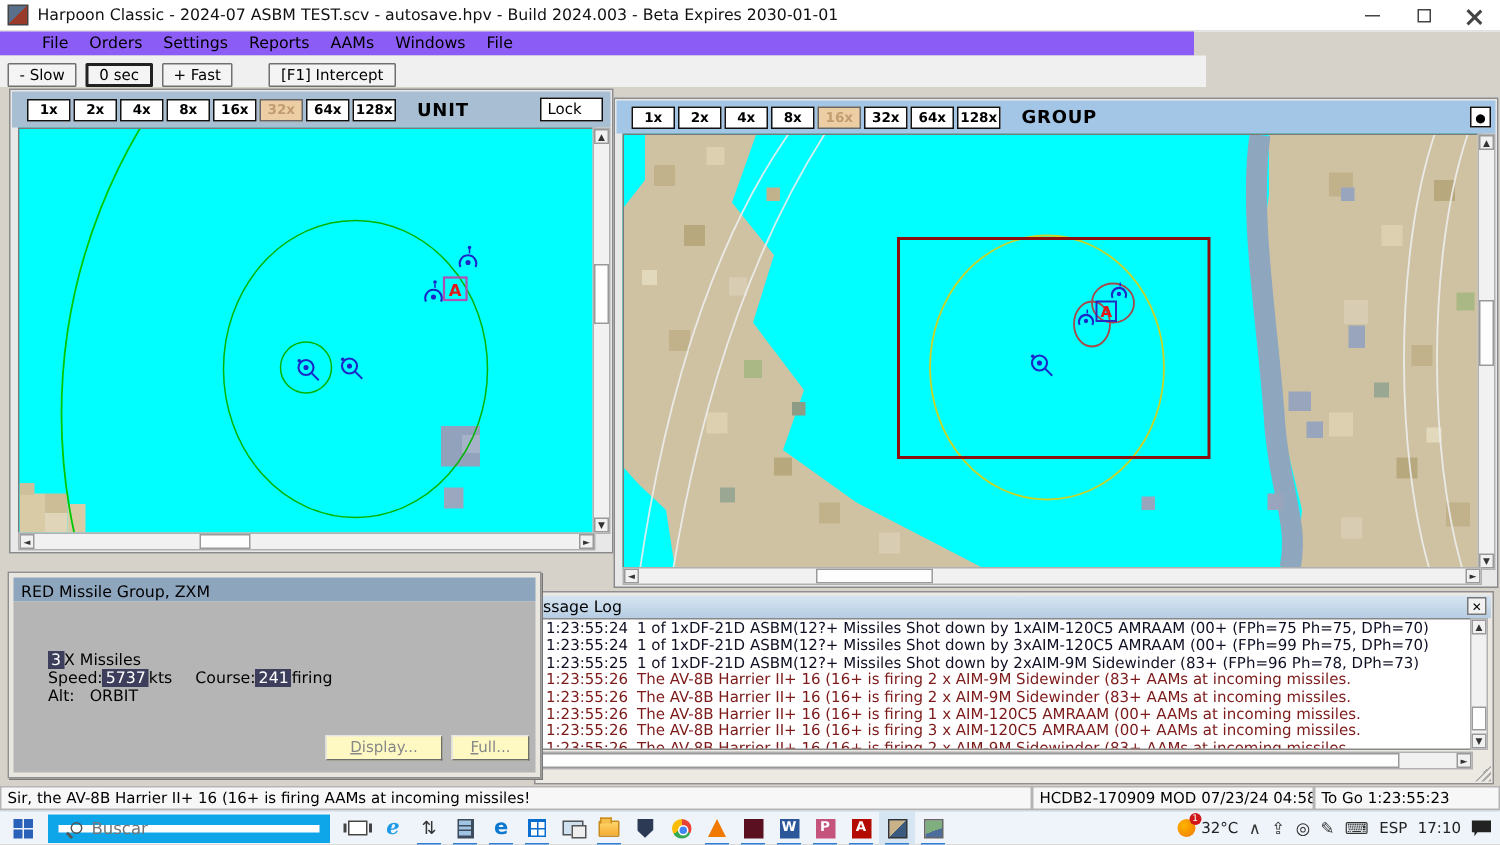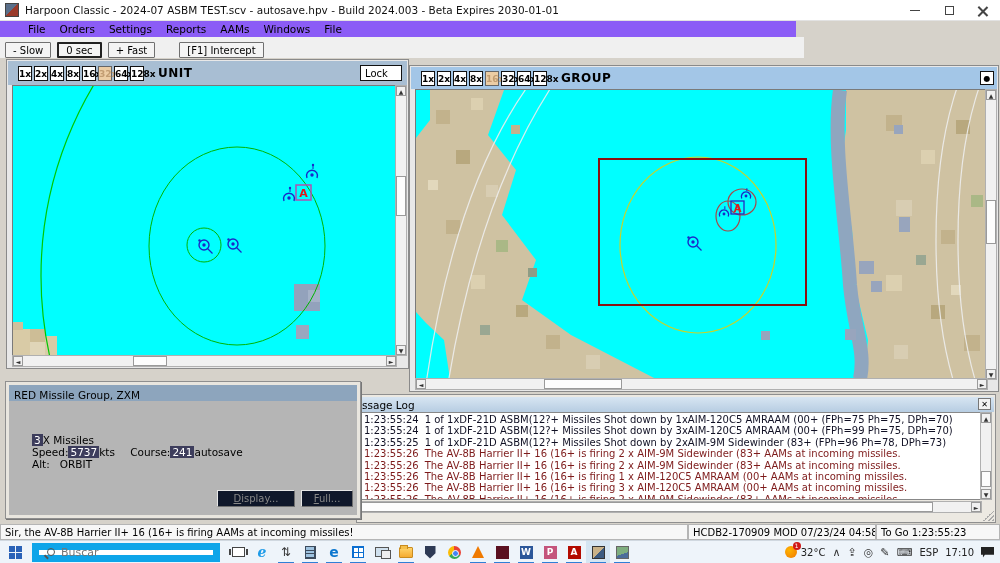--- a/index.html
+++ b/index.html
@@ -21,34 +21,34 @@
 
   .menubar{left:0;top:21px;width:796px;height:16px;background:#8b5cf6;display:flex;align-items:center;padding-left:28px;gap:14px;font-size:10.5px}
   .menu-item{cursor:default}
 
   .toolbar{left:0;top:37px;width:804px;height:21px;background:#f0f0f0;display:flex;align-items:flex-end;gap:6px;padding-left:5px}
   .tbtn{height:16px;padding:0 7px;background:#f4f4f4;border:1px solid #707070;font-size:10px;display:flex;align-items:center;border-radius:1px}
   .tbtn.default{border:2px solid #222}
 
   
   .panel-title{display:flex;align-items:center;gap:2px;padding-left:10px}
-  .zbtn{display:inline-block;width:14px;height:15px;background:#fff;border:1px solid #111;font-size:9px;font-weight:bold;text-align:center;line-height:14px}
+  .zbtn{display:inline-block;width:29px;height:15px;background:#fff;border:1px solid #111;font-size:9px;font-weight:bold;text-align:center;line-height:14px}
   .zbtn.active{background:#eccda4;color:#c29d72;border-color:#666}
   .pl{font-weight:bold;font-size:12px;margin-left:12px;letter-spacing:.5px}
   .sb{background:#f1f1f1;border:1px solid #b0b0b0}
   .sb-btn{position:absolute;background:#f1f1f1;border:1px solid #9a9a9a;font-size:6px;color:#333;display:flex;align-items:center;justify-content:center}
   .sb-thumb{position:absolute;background:#fdfdfd;border:1px solid #9a9a9a}
   .map-frame{border:1px solid #7a7a7a;background:#00ffff}
 
   
   .info-win{left:5px;top:381px;width:356px;height:138px;background:#e9e6df;border:1px solid #8f8f8f;box-shadow:1px 1px 0 #777;z-index:30}
   .info-title{position:absolute;left:3px;top:3px;right:3px;height:16px;background:#8da5bd;display:flex;align-items:flex-end;padding-left:5px;font-size:10.5px;color:#000}
   .info-body{position:absolute;left:3px;top:19px;right:3px;bottom:3px;background:#b5b5b5;font-size:10.5px}
   .chip{background:#3d3d5c;color:#fff;padding:0 2px}
-  .ibtn{position:absolute;height:17px;background:#0f172a;border-top:1px solid #e6e6e6;border-left:1px solid #e6e6e6;border-right:1px solid #6e6e6e;border-bottom:1px solid #6e6e6e;color:#878787;font-size:10px;text-align:center;line-height:16px}
+  .ibtn{position:absolute;height:17px;background:#fef9c3;border-top:1px solid #e6e6e6;border-left:1px solid #e6e6e6;border-right:1px solid #6e6e6e;border-bottom:1px solid #6e6e6e;color:#878787;font-size:10px;text-align:center;line-height:16px}
   .ibtn u{text-decoration:underline}
 
   
   .log-win{left:356px;top:394px;width:640px;height:129px;background:#ece9e2;border:1px solid #8f8f8f;z-index:10}
   .log-title{position:absolute;left:1px;top:2px;right:1px;height:15px;background:linear-gradient(#d7e5f2,#b7cde2);display:flex;align-items:center;padding-left:4px;font-size:10.5px}
   .log-close{position:absolute;right:3px;top:1px;width:13px;height:12px;border:1px solid #777;background:#f2f2f2;font-size:8px;line-height:11px;text-align:center;font-weight:bold}
   .log-body{position:absolute;left:2px;top:17px;width:623px;height:88px;background:#fff;border:1px solid #888;overflow:hidden;padding:1px 0 0 4px}
   .log-row{white-space:nowrap;font-size:10px;line-height:11.4px}
   .log-time{margin-right:6px}
   .resize-grip{position:absolute;right:1px;bottom:1px;width:11px;height:11px;background:
@@ -362,21 +362,21 @@
   <div class="info-title">
     <span>RED Missile Group, ZXM</span>
   </div>
   <div class="info-body">
     <div style="position:absolute;left:23px;top:33px;line-height:12px">
       <div>
         <span class="chip">3</span><span>X Missiles</span>
       </div>
       <div>
         <span>Speed:</span><span class="chip">5737</span><span>kts</span>
-        <span style="margin-left:12px">Course:</span><span class="chip">241</span><span>autosave</span>
+        <span style="margin-left:12px">Course:</span><span class="chip">241</span><span>firing</span>
       </div>
       <div>
         <span>Alt:</span><span style="margin-left:10px">ORBIT</span>
       </div>
     </div>
     <div class="ibtn" style="left:208px;bottom:8px;width:78px"><u>D</u><span>isplay...</span></div>
     <div class="ibtn" style="left:292px;bottom:8px;width:52px"><u>F</u><span>ull...</span></div>
   </div>
 </div>
 

